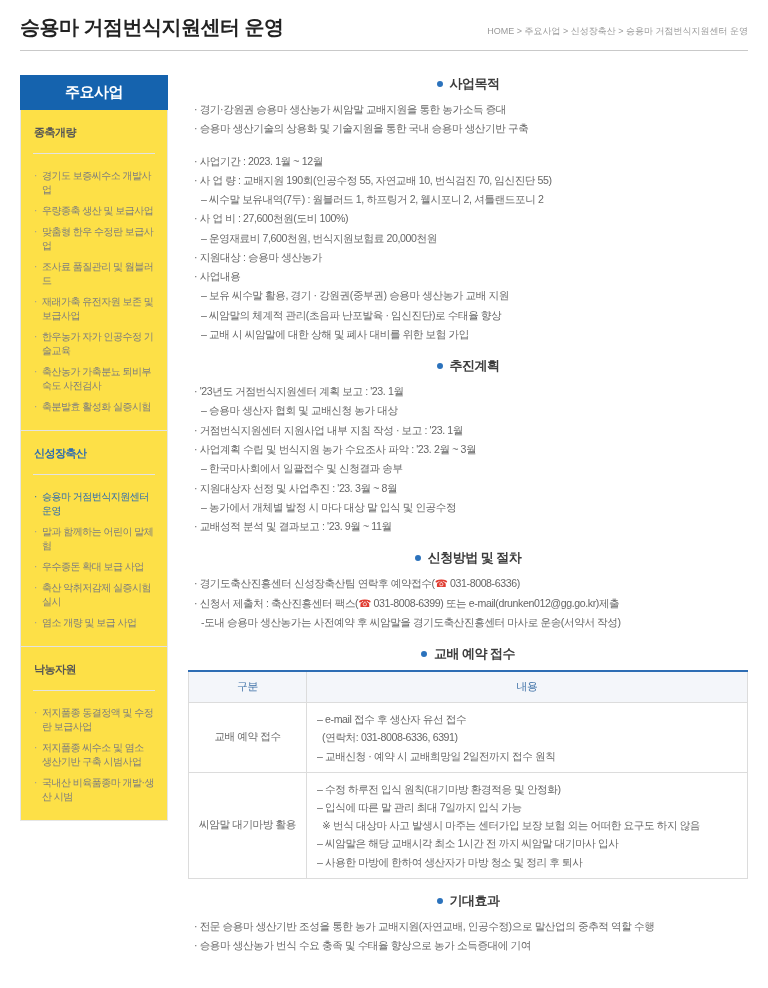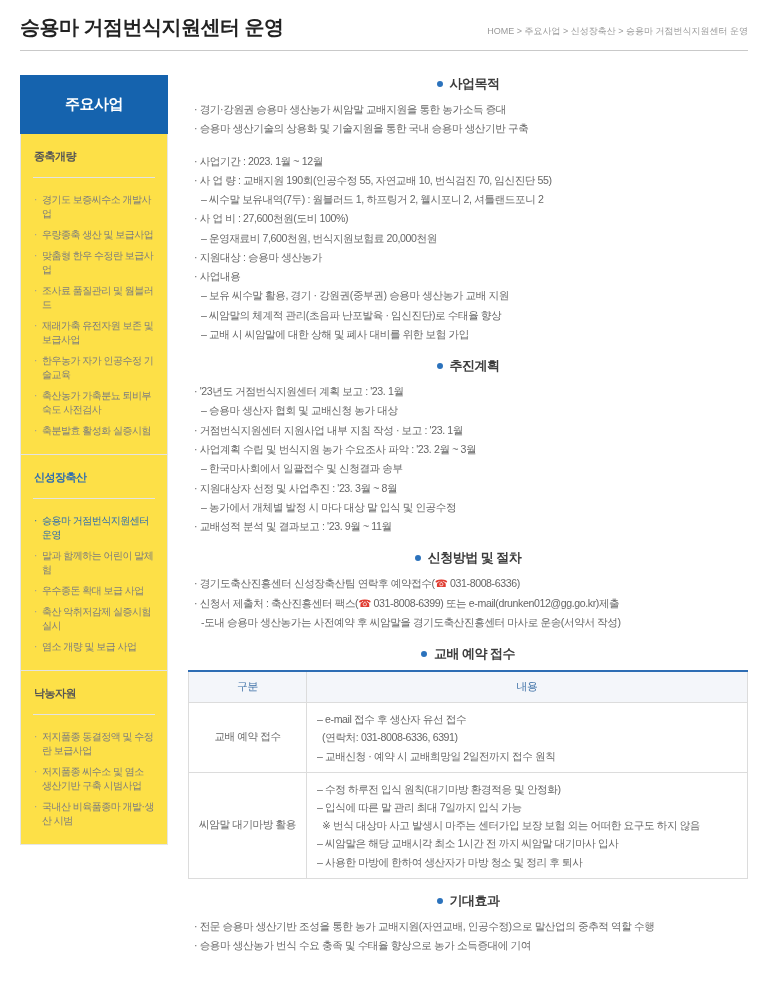--- a/index.html
+++ b/index.html
@@ -12,21 +12,21 @@
   .hd h1 { font-size:20px; font-weight:bold; color:#222; letter-spacing:-0.5px; }
   .crumb { font-size:9px; color:#999; padding-bottom:3px; }
   .hd-rule { border:none; border-top:1px solid #c9c9c9; margin-top:9px; }
 
   
   .cols { display:flex; gap:20px; margin-top:24px; align-items:flex-start; }
 
   
   .side { width:148px; flex-shrink:0; }
   .side-title { background:#1563ae; color:#fff; text-align:center; font-size:15px;
-    font-weight:bold; padding:20px 0; letter-spacing:-0.5px; }
+    font-weight:bold; padding:8px 0; letter-spacing:-0.5px; }
   .side-body { border:1px solid #e6e6e6; border-top:none; background:#fde047; }
   .side-sec { padding:0 12px; }
   .side-sec + .side-sec { border-top:1px solid #e3e3e3; }
   .side-sec-title { font-size:11px; font-weight:bold; color:#555; padding:15px 1px 13px;
     border-bottom:1px solid #e3e3e3; letter-spacing:-0.5px; }
   .side-sec-title.on { color:#2d6cb0; }
   .side-list { list-style:none; padding:11px 0 13px; }
   .side-list li { position:relative; font-size:10px; color:#7d7d7d; line-height:1.4;
     padding:3.5px 0 3.5px 9px; letter-spacing:-0.5px; cursor:pointer; }
   .side-list li::before { content:"\00B7"; position:absolute; left:1px; color:#999; }

